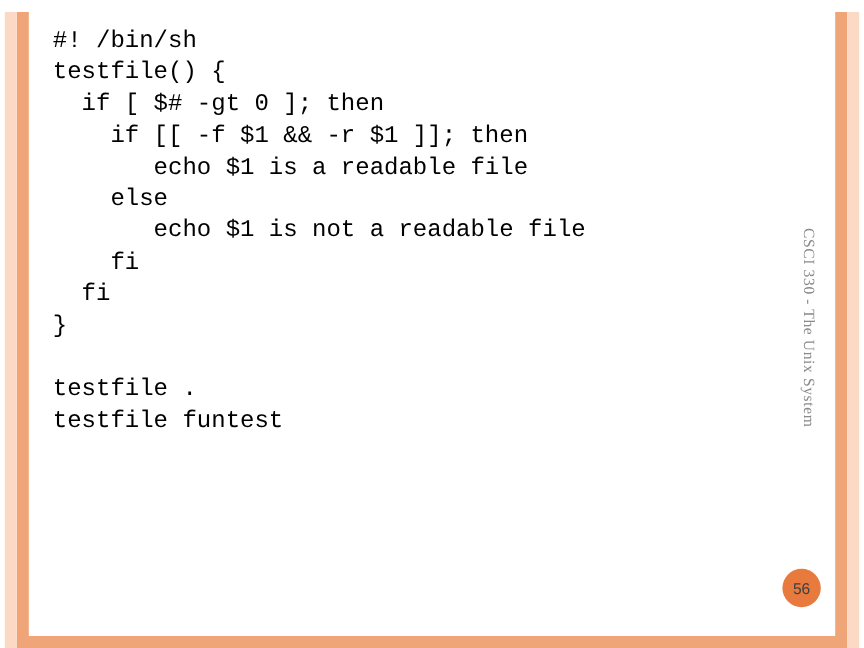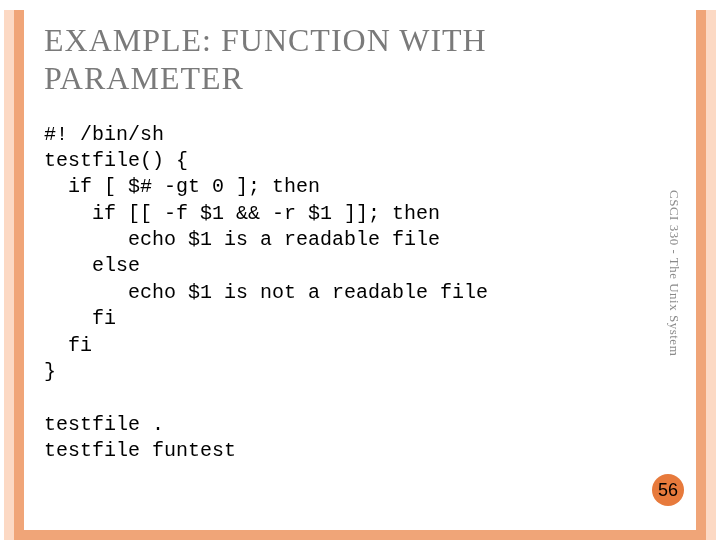--- a/index.html
+++ b/index.html
@@ -85,37 +85,36 @@
   }
 
   .page-badge {
     position: absolute;
     right: 36px;
     bottom: 34px;
     width: 32px;
     height: 32px;
     border-radius: 50%;
     background: #e77a3c;
-    color: #000000;
+    color: #404040;
     font-family: Arial, sans-serif;
-    font-size: 18px;
+    font-size: 13px;
     display: flex;
     align-items: center;
     justify-content: center;
   }
 </style>
 </head>
 <body>
 
 <div class="slide">
   <div class="frame-outer"></div>
   <div class="top-mask"></div>
 
   <div class="content">
-    <h1 class="title">EXAMPLE: FUNCTION WITH PARAMETER</h1>
     <div class="code">#! /bin/sh
 testfile() {
   if [ $# -gt 0 ]; then
     if [[ -f $1 &amp;&amp; -r $1 ]]; then
        echo $1 is a readable file
     else
        echo $1 is not a readable file
     fi
   fi
 }

